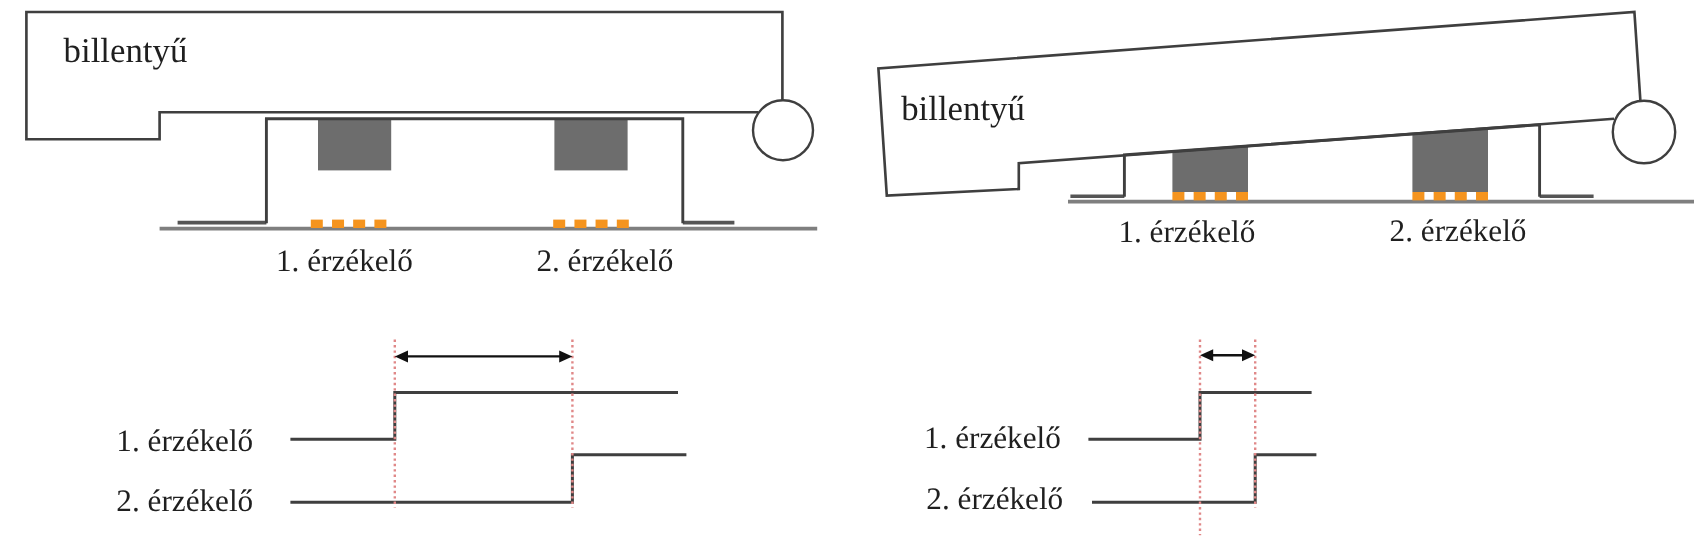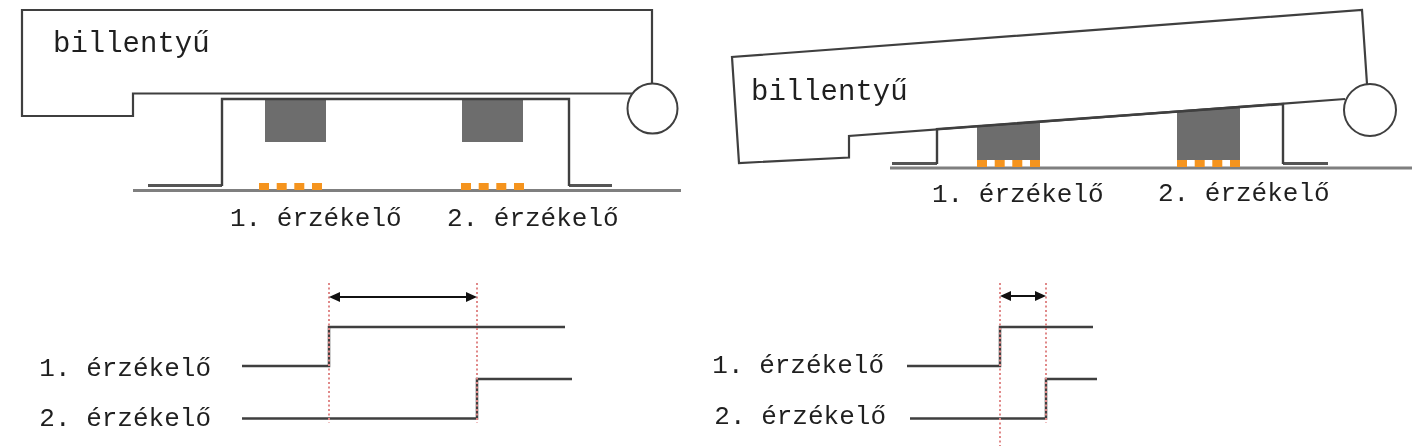--- a/index.html
+++ b/index.html
@@ -1,17 +1,17 @@
 <!DOCTYPE html>
 <html><head>
 <meta charset="utf-8">
 <style>
   html,body{margin:0;padding:0;background:#ffffff;}
   .stage{position:relative;width:1412px;height:448px;background:#ffffff;overflow:hidden;
-         font-family:Liberation Mono, monospace;}
+         font-family:Liberation Serif, serif;}
   svg{display:block;}
   .key-outline{fill:none;stroke:#3f3f3f;stroke-width:2.2;}
   .pivot{fill:#ffffff;stroke:#3f3f3f;stroke-width:2;}
   .frame{fill:none;stroke:#3f3f3f;stroke-width:2.4;}
   .foot{stroke:#555555;stroke-width:3;}
   .ground{stroke:#7f7f7f;stroke-width:3;}
   .hammer{fill:#6d6d6d;}
   .sensor-dash{fill:#f5941e;}
   .lbl{fill:#1f1f1f;font-size:26px;}
   .lbl-key{fill:#1f1f1f;font-size:29px;}

